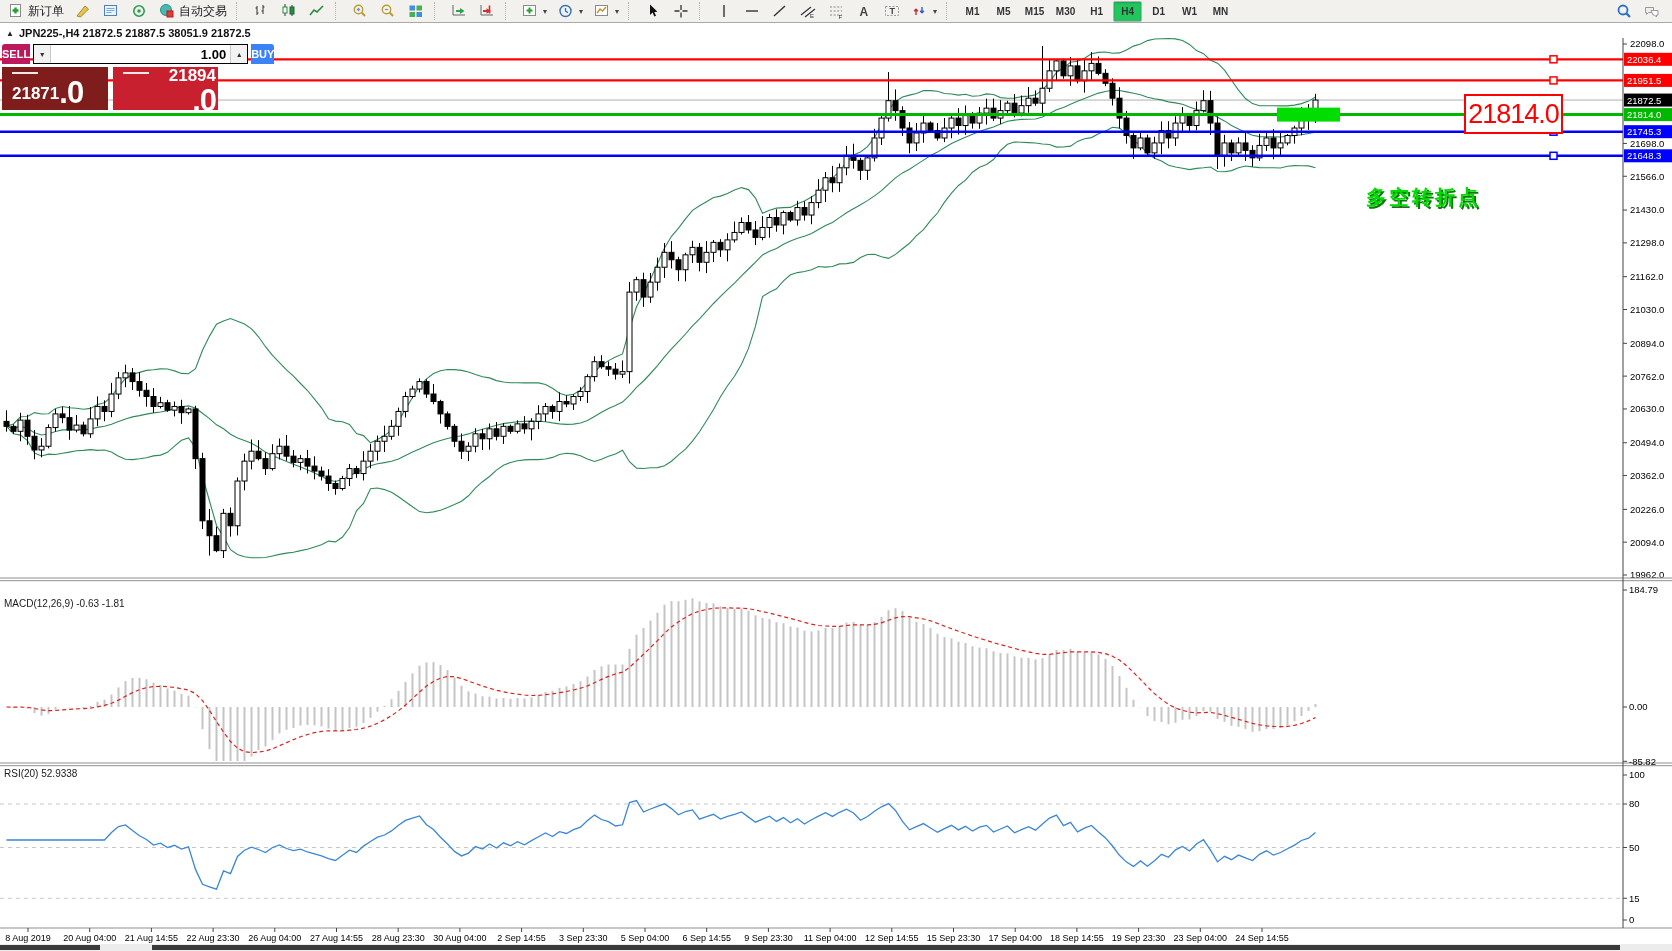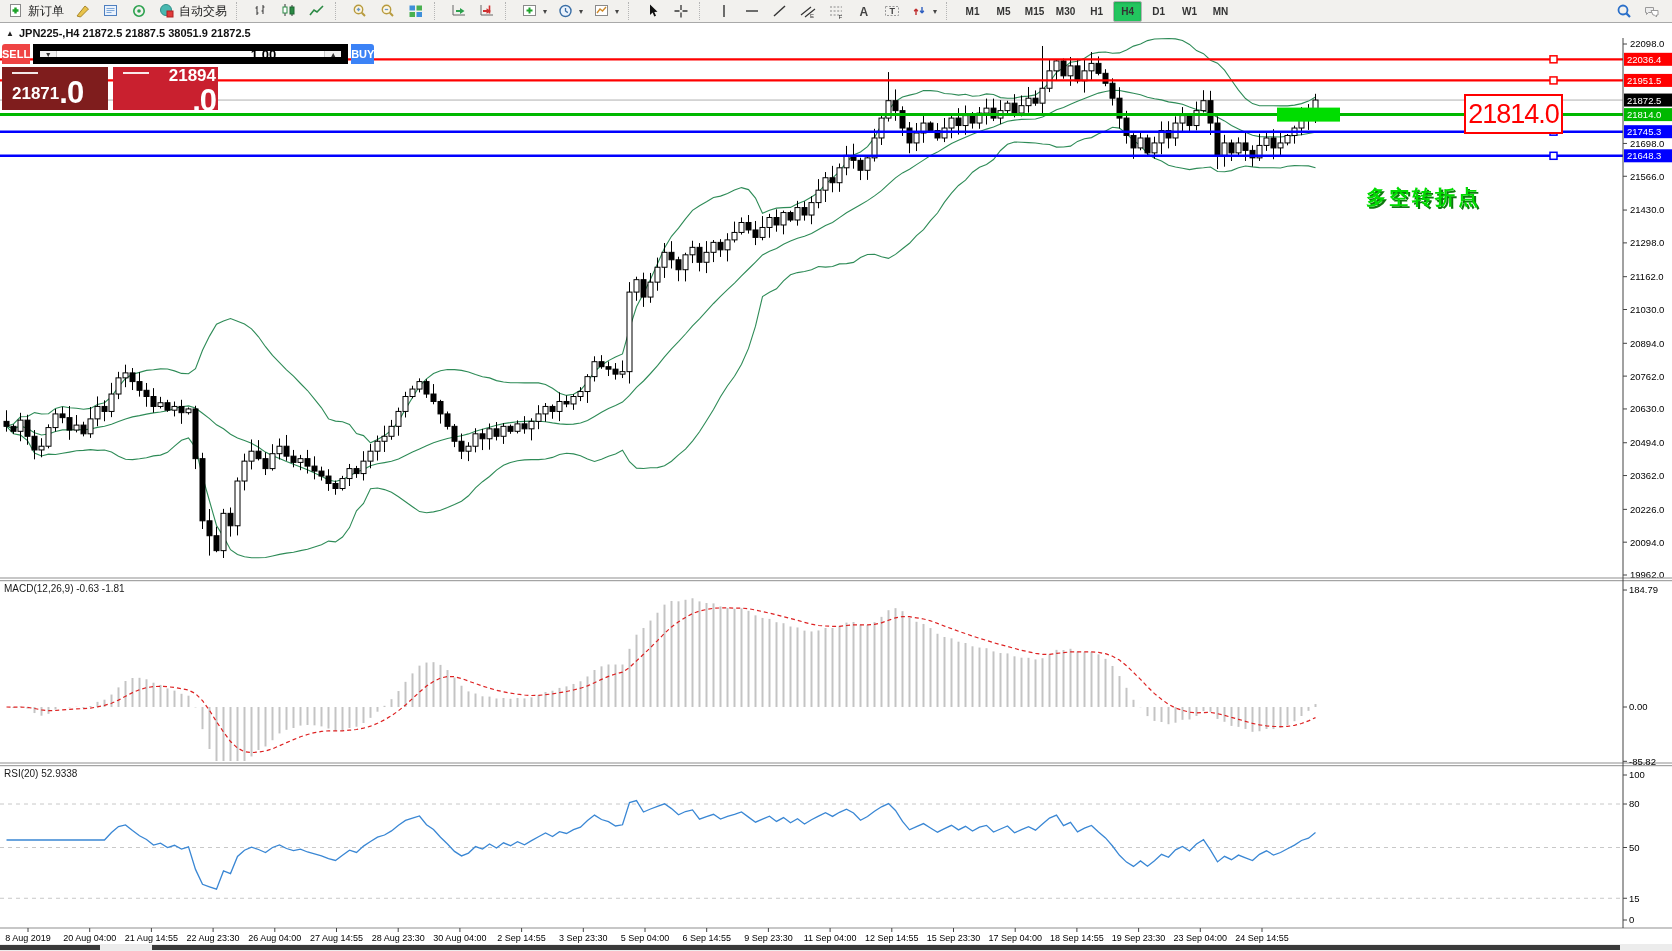--- a/index.html
+++ b/index.html
@@ -20,36 +20,36 @@
   
   .symbol-line{position:absolute;left:6px;top:27px;font-size:11px;font-weight:600;color:#111;
                display:flex;align-items:center;gap:5px;}
   .symbol-line .tri{font-size:8px;color:#222;}
   
   .trade-panel{position:absolute;left:2px;top:44px;width:216px;z-index:5;}
   .tp-row1{display:flex;height:20px;align-items:stretch;}
   .tp-btn{width:46px;color:#fff;font-size:11px;font-weight:700;display:flex;align-items:center;justify-content:center;}
   .sell-btn{border-radius:3px 0 0 0;}
   .buy-btn{border-radius:0 3px 0 0;}
-  .spinner{flex:1;display:flex;margin:0 3px;border:7px solid #000000;background:#fff;box-sizing:border-box;gap:44px;}
+  .spinner{flex:1;display:flex;margin:0 3px;border:1px solid #000000;background:#fff;box-sizing:border-box;}
   .spin-btn{width:17px;background:#f2f2f2;display:flex;align-items:center;justify-content:center;
             font-size:7px;color:#333;border:0;}
   .spin-dn{border-right:1px solid #c9c9c9;}
   .spin-up{border-left:1px solid #c9c9c9;}
   .vol-input{flex:1;border:none;outline:none;text-align:right;font-size:13px;font-weight:700;
              padding:0 4px 0 0;font-family:"Liberation Sans",sans-serif;min-width:0;}
   .tp-row2{display:flex;margin-top:3px;height:43px;gap:5px;}
   .price-block{flex:1;color:#fff;display:flex;align-items:flex-end;padding:0 2px 4px 10px;position:relative;}
   .price-block::before{content:"";position:absolute;top:5px;left:10px;width:26px;height:2px;background:rgba(255,255,255,.9);}
   .price-main{font-size:17px;font-weight:700;line-height:1;margin-bottom:4px;}
   .price-big{font-size:31px;font-weight:700;line-height:.85;letter-spacing:-1px;}
   
   .chart-svg{position:absolute;left:0;top:0;}
   .macd-label,.rsi-label{position:absolute;left:4px;font-size:10px;color:#1a1a1a;z-index:4;}
-  .macd-label{top:583px;}
+  .macd-label{top:598px;}
   .rsi-label{top:768px;}
   .callout{position:absolute;left:1464px;top:94px;width:95px;height:36px;border:2px solid #ff0000;background:#fff;
            color:#ff0000;font-size:27px;display:flex;align-items:center;justify-content:center;z-index:6;letter-spacing:-1px;}
   .annotation{position:absolute;left:1366px;top:184px;font-size:20px;font-weight:700;color:#00dc00;
               letter-spacing:3px;text-shadow:2px 2px 0 #0e7a0e;z-index:6;}
 </style>
 </head>
 <body>
 
 <div class="app">
@@ -944,21 +944,21 @@
       </svg>
   </div>
 
   <div class="symbol-line">
     <span class="tri">▲</span>
     <span>JPN225-,H4  21872.5 21887.5 38051.9 21872.5</span>
   </div>
 
   <div class="trade-panel">
     <div class="tp-row1">
-      <div class="tp-btn sell-btn" style="background:#ef4444;text-align:right;">SELL</div>
+      <div class="tp-btn sell-btn" style="background:#be185d;text-align:right;">SELL</div>
       <div class="spinner">
         <button class="spin-btn spin-dn">▼</button>
         <input class="vol-input" value="1.00" style="">
         <button class="spin-btn spin-up">▲</button>
       </div>
       <div class="tp-btn buy-btn" style="background:#3b82f6;">BUY</div>
     </div>
     <div class="tp-row2">
       <div class="price-block" style="background:#7f1d1d;">
         <span class="price-main">21871</span>

